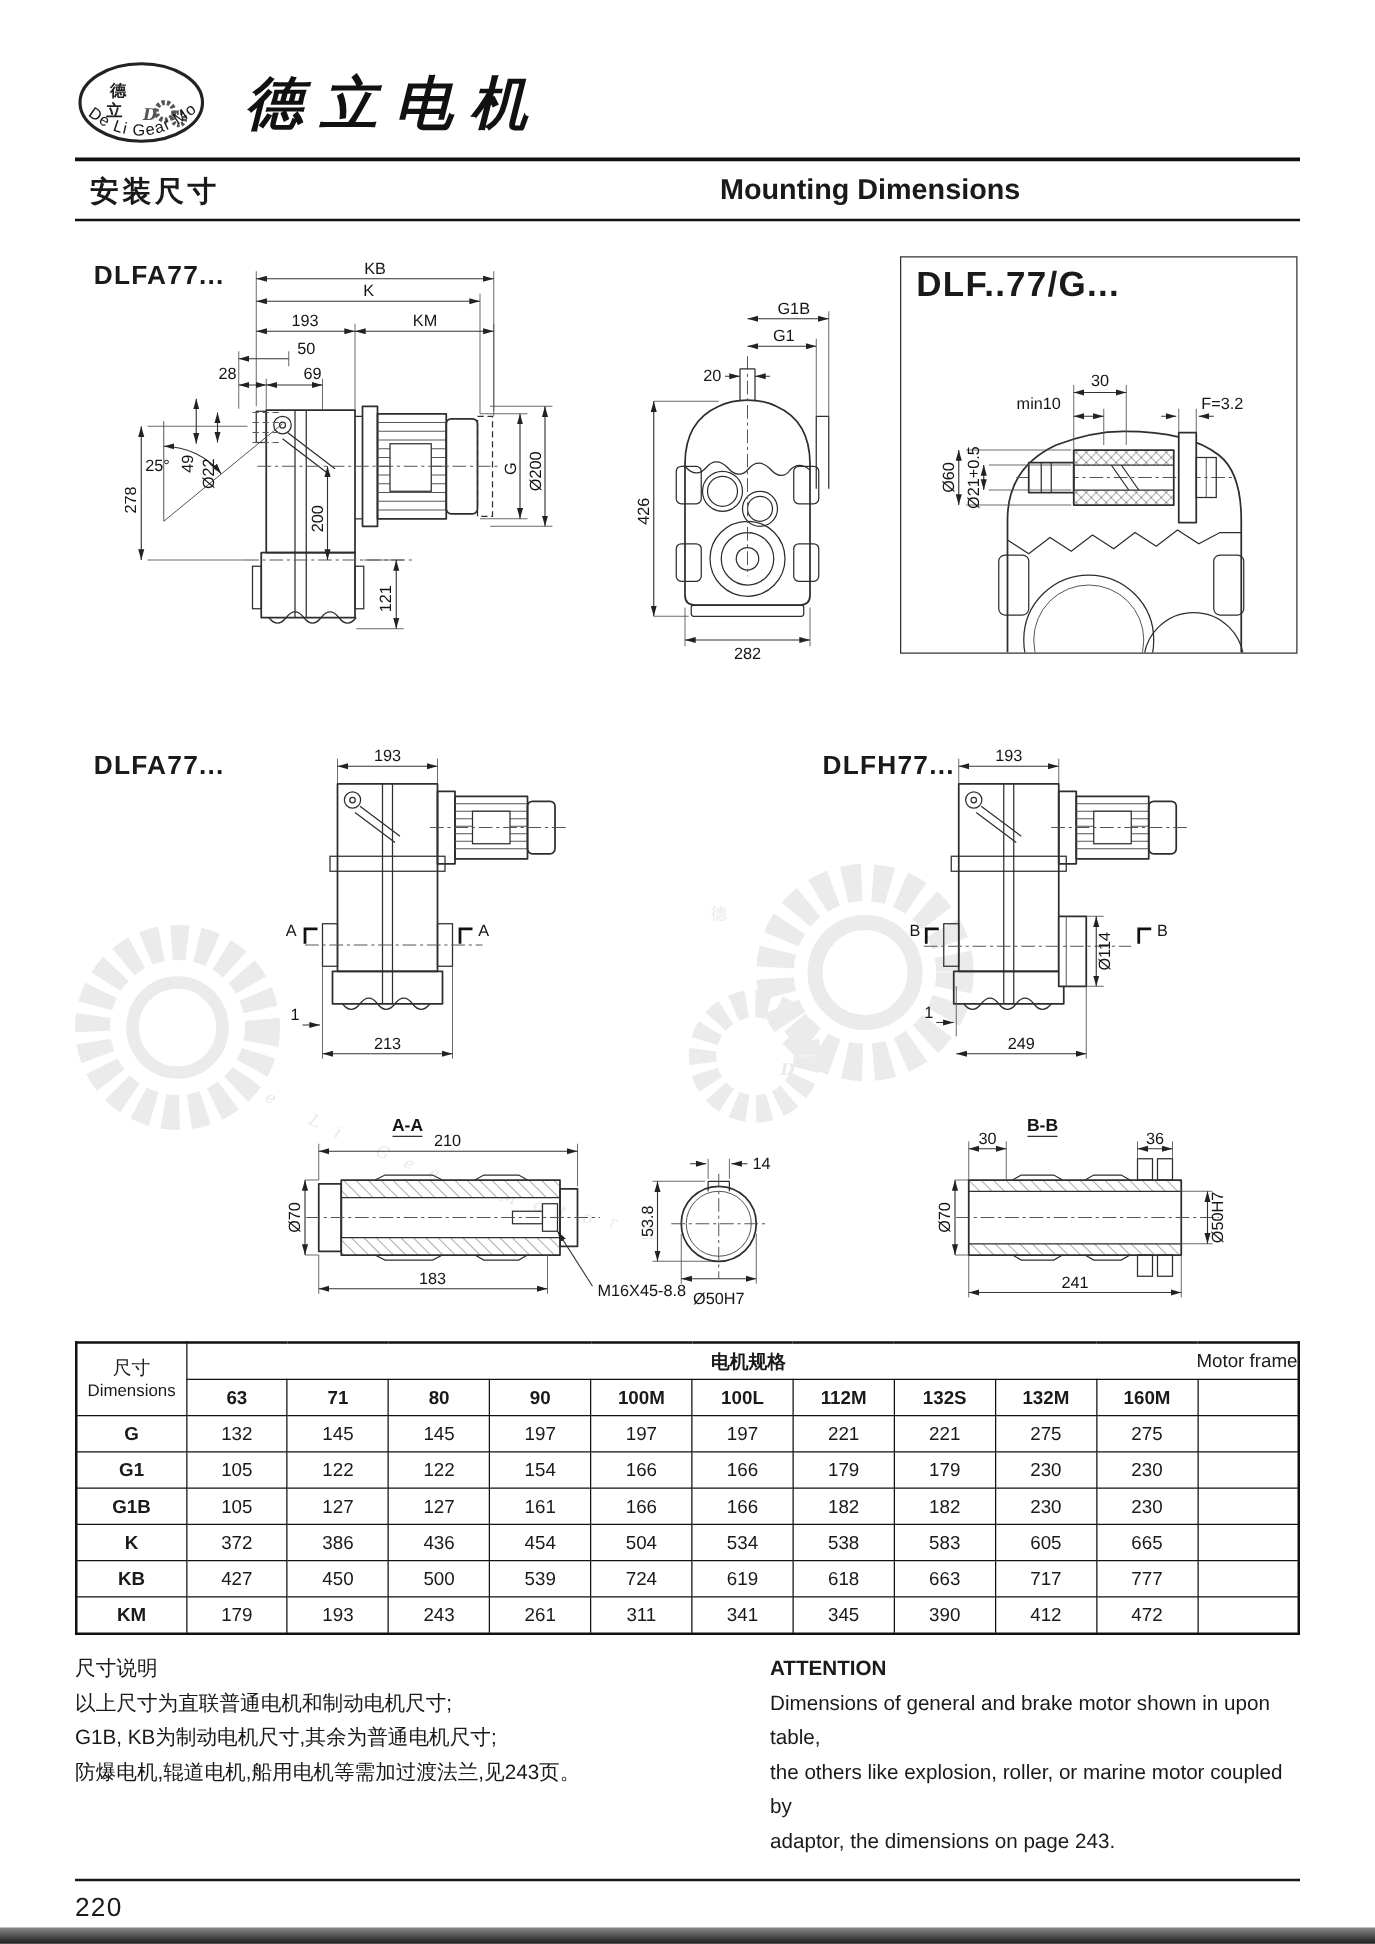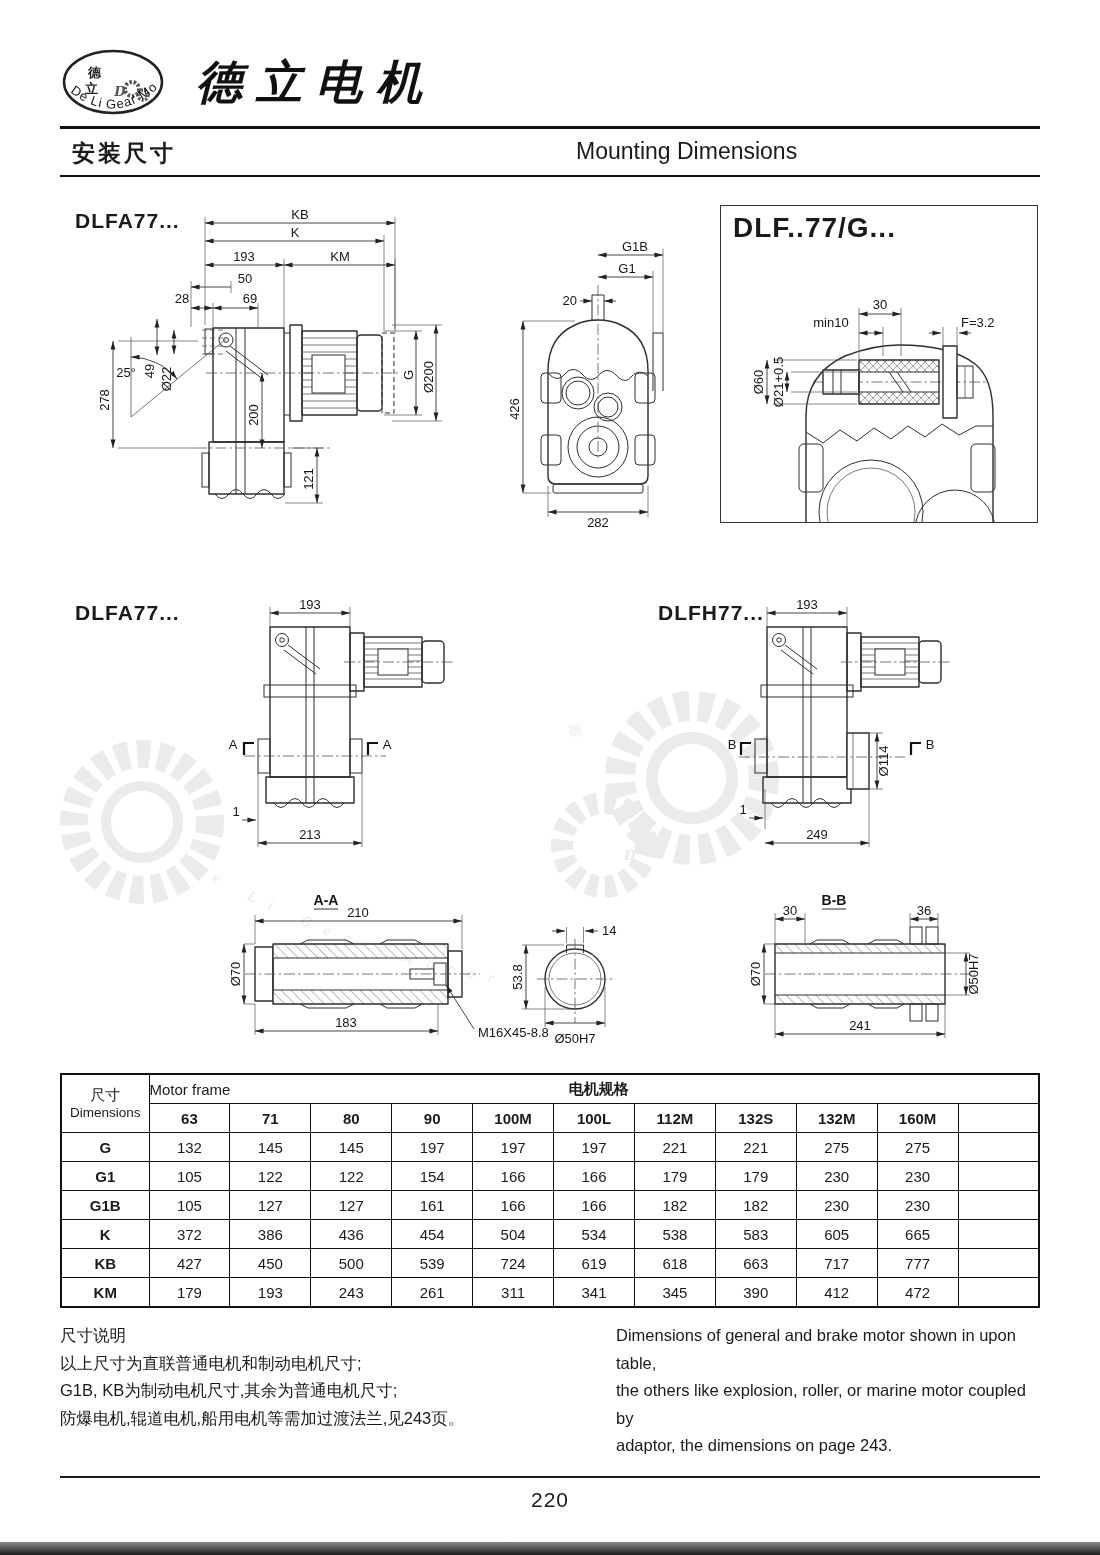--- a/index.html
+++ b/index.html
@@ -5,21 +5,21 @@
   html,body{margin:0;padding:0;}
   body{width:1100px;height:1555px;background:#fff;position:relative;overflow:hidden;
        font-family:"Liberation Sans",sans-serif;color:#1a1a1a;}
   .content{position:absolute;left:60px;top:0;width:980px;z-index:1;}
   
   .logo-row{display:flex;align-items:center;padding-top:46px;padding-bottom:6px;border-bottom:3px solid #101010;}
   .brand{font-family:"DejaVu Serif",serif;font-style:italic;font-weight:bold;font-size:46px;
          letter-spacing:14px;margin-left:30px;color:#111;}
   .section-row{position:relative;height:46px;border-bottom:2px solid #101010;}
   .title-zh{position:absolute;left:12px;top:9px;font-size:23px;font-weight:bold;letter-spacing:3px;}
-  .title-en{position:absolute;left:516px;top:9px;font-size:23px;font-weight:normal;}
+  .title-en{position:absolute;left:516px;top:9px;font-size:23px;font-weight:bold;}
   
   .drawings-1{position:relative;height:336px;margin-top:26px;}
   .drawings-2{position:relative;height:272px;margin-top:50px;}
   .drawings-3{position:relative;height:178px;margin-top:14px;}
   .dwg-label{position:absolute;font-size:21px;font-weight:bold;letter-spacing:1px;}
   .g-box{position:absolute;left:660px;top:2px;width:316px;height:316px;border:1.5px solid #333;}
   
   svg text{font-family:"Liberation Sans",sans-serif;font-size:13px;fill:#151515;}
   text.secl{font-size:14px;font-weight:bold;}
   .ol{stroke:#2e2e2e;stroke-width:1.4;fill:none;stroke-linejoin:round;}
@@ -32,31 +32,31 @@
   .dim{stroke:#333;stroke-width:0.9;fill:none;}
   .ext{stroke:#555;stroke-width:0.7;fill:none;}
   .flag{stroke:#111;stroke-width:2.2;fill:none;}
   
   .dim-table{width:100%;border-collapse:collapse;table-layout:fixed;margin-top:20px;border:2px solid #111;padding-left:34px;}
   .dim-table td{border:1px solid #111;text-align:center;font-size:15px;height:26px;padding:1px 0;}
   .corner{line-height:1.3;font-size:15px;}
   .corner .en{font-size:13.5px;}
   .group-cell{position:relative;text-align:left;height:28px;}
   .gh-zh{font-weight:bold;padding-left:10px;font-size:15px;text-align:right;}
-  .gh-en{position:absolute;left:0;right:0;top:50%;transform:translateY(-50%);text-align:left;font-size:15px;}
+  .gh-en{position:absolute;left:0;right:0;top:50%;transform:translateY(-50%);text-align:right;font-size:15px;}
   .colh{font-weight:bold;}
   .rowh{font-weight:bold;}
   
   .notes{display:flex;margin-top:14px;}
   .notes-zh{width:556px;font-size:16.5px;line-height:27.5px;}
   .notes-en{flex:1;font-size:16.5px;line-height:27.5px;}
   .notes .title{font-weight:normal;}
   .notes-en .title{font-weight:bold;}
   .footer-rule{border-top:2px solid #1a1a1a;margin-top:16px;}
-  .page-num{text-align:center;font-size:21px;margin-top:10px;letter-spacing:1px;}
+  .page-num{text-align:left;font-size:21px;margin-top:10px;letter-spacing:1px;}
   .bottom-bar{position:absolute;left:0;top:1542px;width:1100px;height:13px;
               background:linear-gradient(180deg,#888,#1d1d1d);z-index:2;}
   
   .watermark{position:absolute;left:0;top:0;z-index:0;}
   .wmzh{fill:#e8e8e8;font-family:"DejaVu Serif",serif;}
   .wmD{fill:#eaeaea;font-family:"DejaVu Serif",serif;font-style:italic;font-weight:bold;}
   .wmit{fill:#e9e9e9;font-family:"DejaVu Serif",serif;font-style:italic;letter-spacing:14px;}
   .logo-zh{font-family:"DejaVu Serif",serif;font-weight:bold;fill:#222;}
   .logo-D{font-family:"DejaVu Serif",serif;font-style:italic;font-weight:bold;fill:#555;}
   .defsvg{position:absolute;width:0;height:0;overflow:hidden;}
@@ -549,20 +549,21 @@
   </table>
 
   <div class="notes">
     <div class="notes-zh">
       <div class="title">尺寸说明</div>
       <div>以上尺寸为直联普通电机和制动电机尺寸;</div>
       <div>G1B, KB为制动电机尺寸,其余为普通电机尺寸;</div>
       <div>防爆电机,辊道电机,船用电机等需加过渡法兰,见243页。</div>
     </div>
     <div class="notes-en">
+      <div class="title">ATTENTION</div>
       <div>Dimensions of general and brake motor shown in upon table,</div>
       <div>the others like explosion, roller, or marine motor coupled by</div>
       <div>adaptor, the dimensions on page 243.</div>
     </div>
   </div>
 
   <div class="footer-rule"></div>
   <div class="page-num">220</div>
 </div>
 

